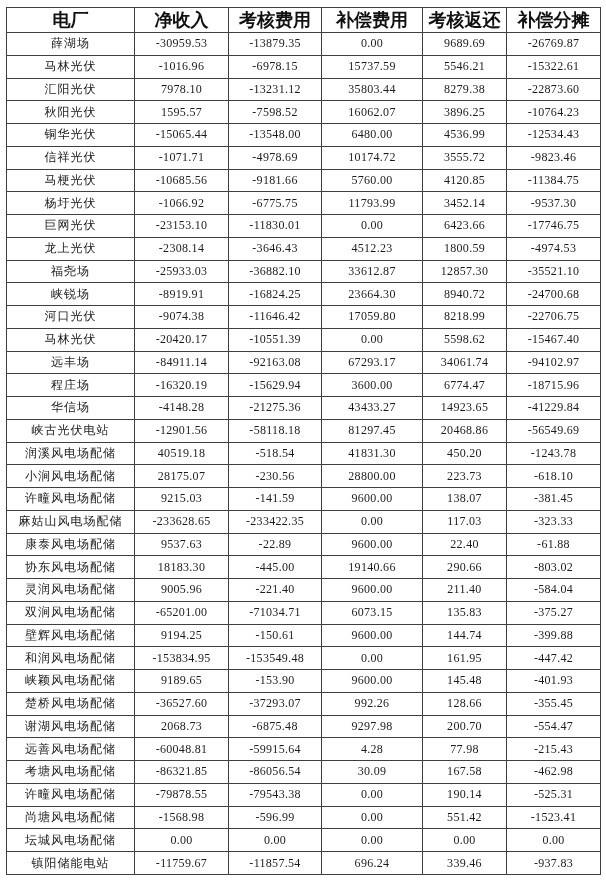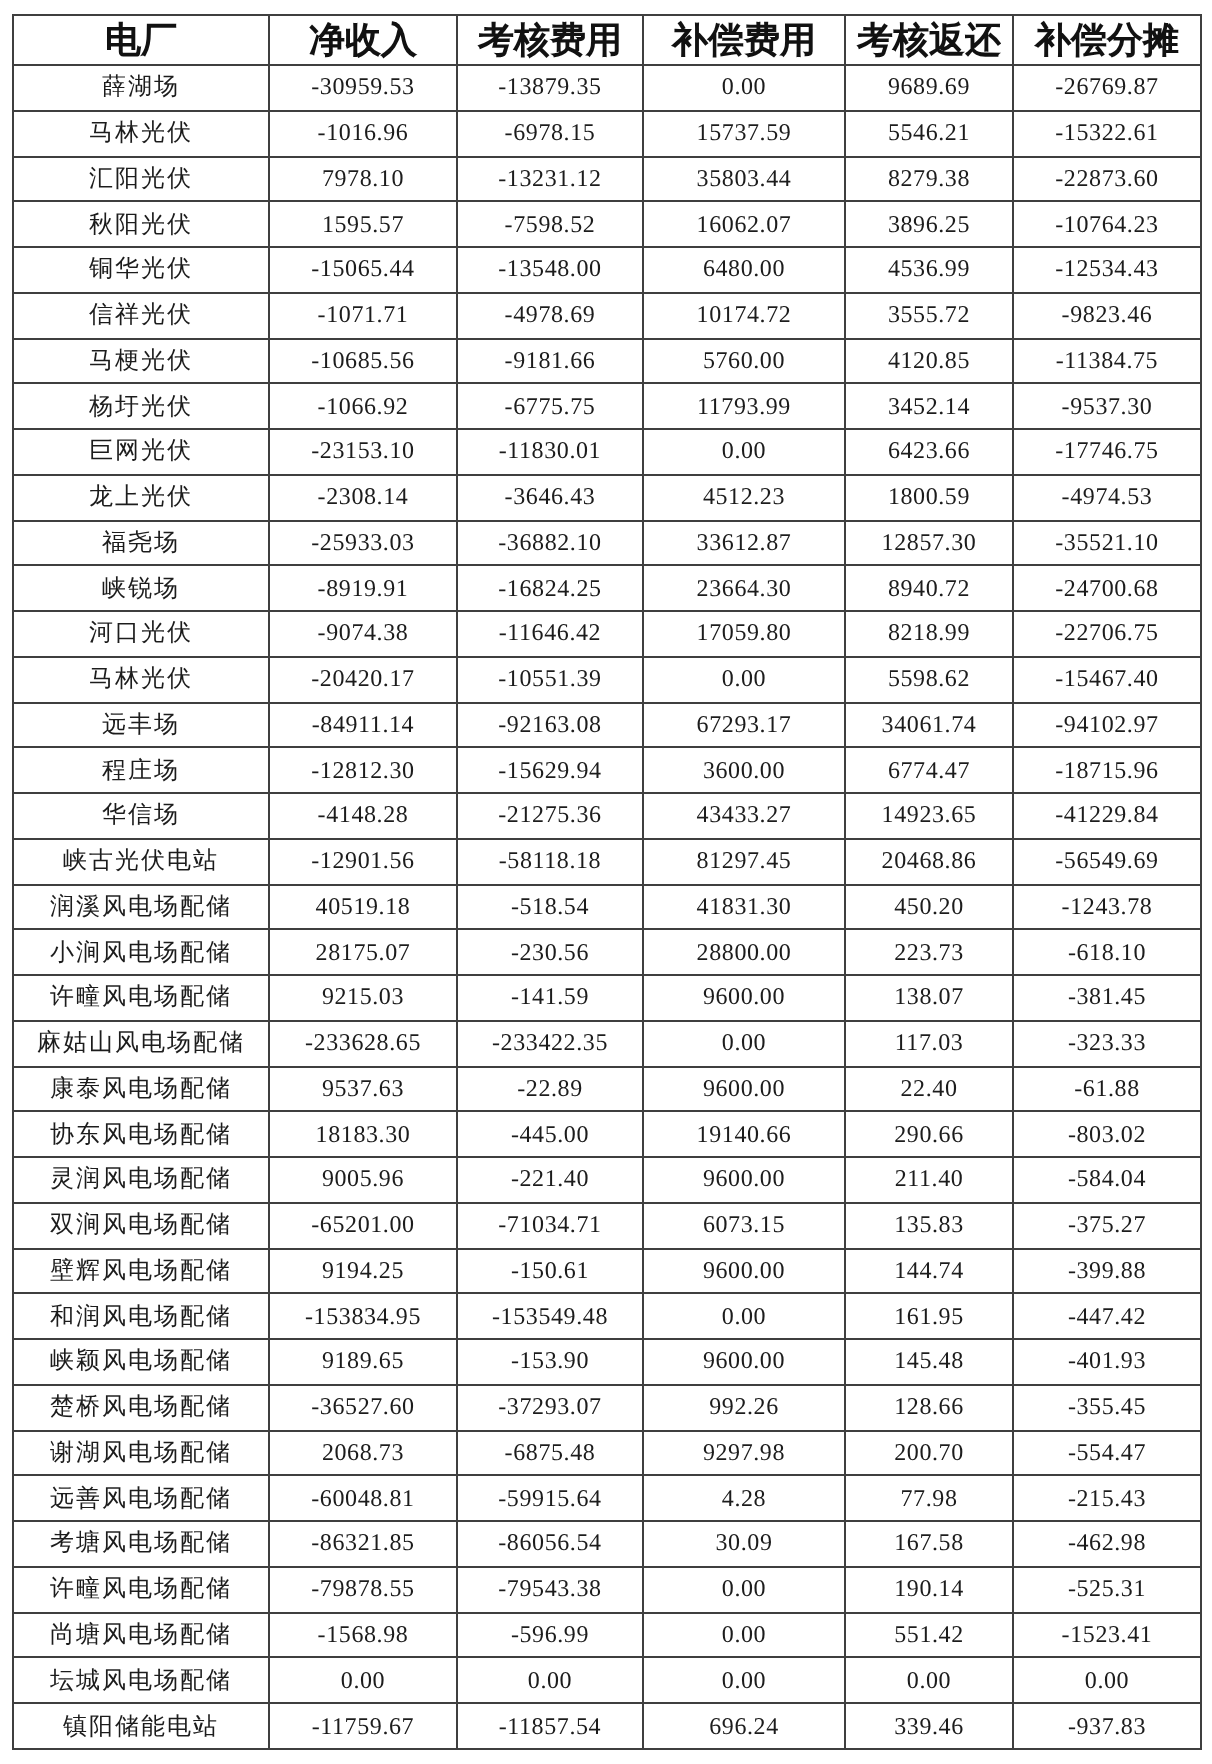--- a/index.html
+++ b/index.html
@@ -198,21 +198,21 @@
         <tr>
           <td class="c-name">远丰场</td>
           <td class="c-num">-84911.14</td>
           <td class="c-num">-92163.08</td>
           <td class="c-num">67293.17</td>
           <td class="c-num">34061.74</td>
           <td class="c-num">-94102.97</td>
         </tr>
         <tr>
           <td class="c-name">程庄场</td>
-          <td class="c-num">-12812.30</td>
+          <td class="c-num">-16320.19</td>
           <td class="c-num">-15629.94</td>
           <td class="c-num">3600.00</td>
           <td class="c-num">6774.47</td>
           <td class="c-num">-18715.96</td>
         </tr>
         <tr>
           <td class="c-name">华信场</td>
           <td class="c-num">-4148.28</td>
           <td class="c-num">-21275.36</td>
           <td class="c-num">43433.27</td>

